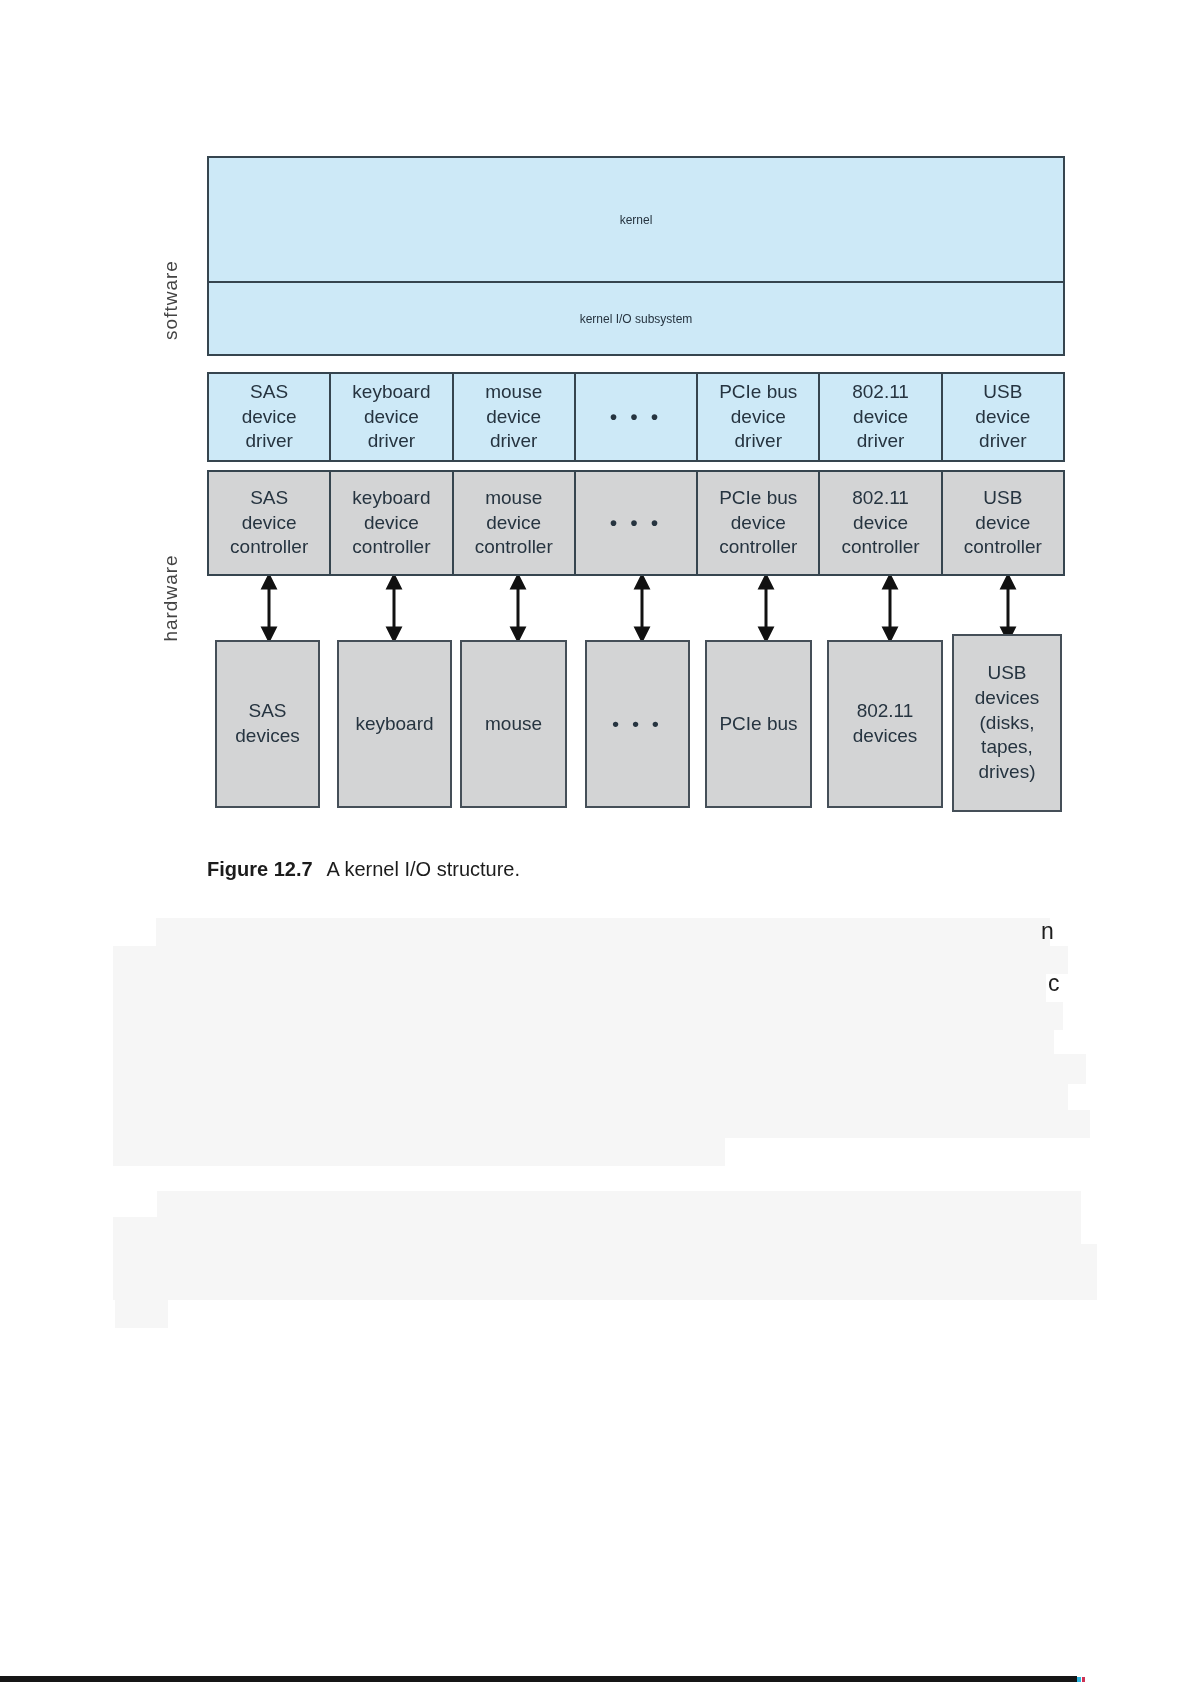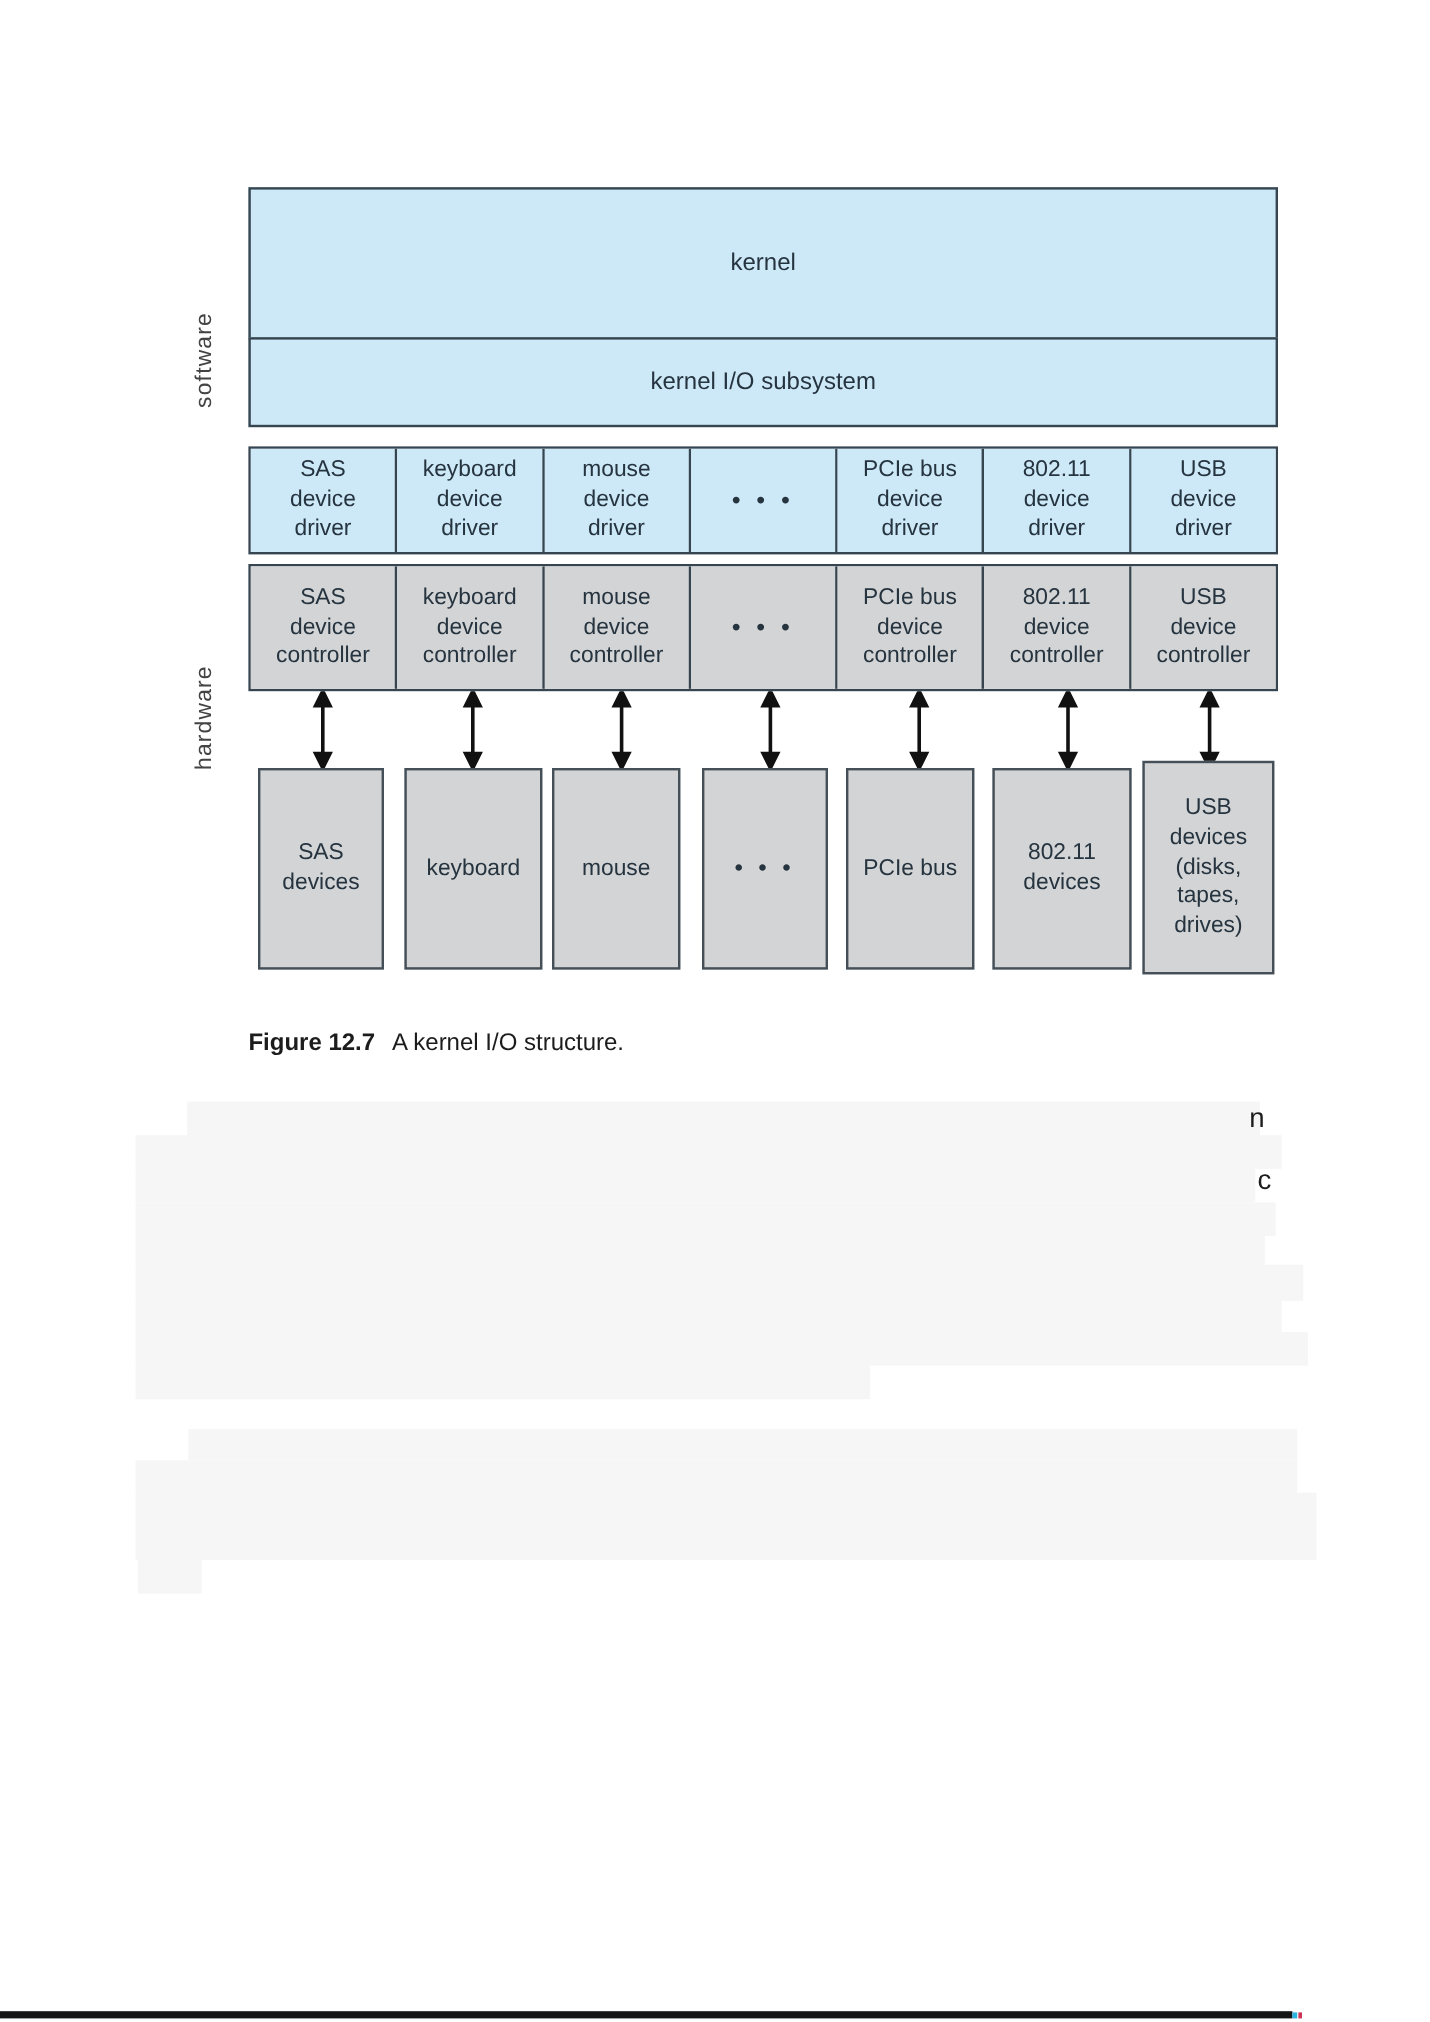--- a/index.html
+++ b/index.html
@@ -3,21 +3,21 @@
 <meta charset="utf-8">
 <style>
   html,body{margin:0;padding:0;background:#ffffff;}
   #page{position:relative;width:1192px;height:1685px;background:#ffffff;overflow:hidden;
         font-family:"Liberation Sans","DejaVu Sans",sans-serif;}
 
   
   .fig{position:absolute;left:207px;top:156px;width:858px;height:660px;}
   .blue-box{position:absolute;left:0;width:858px;background:#cde9f7;border:2px solid #36454f;
             box-sizing:border-box;display:flex;align-items:center;justify-content:center;
-            color:#263440;font-size:20px;}
+            color:#263440;font-size:12px;}
   .row{position:absolute;left:0;width:858px;display:flex;box-sizing:border-box;
        border:2px solid #36454f;}
   .cell{flex:1 1 0;display:flex;align-items:center;justify-content:center;text-align:center;
         white-space:pre-line;font-size:19px;line-height:1.3;color:#263440;box-sizing:border-box;
         border-right:2px solid #36454f;}
   .cell:last-child{border-right:none;}
   .row.drv .cell{background:#cde9f7;}
   .row.ctl .cell{background:#d3d4d5;}
   .dots{font-weight:bold;letter-spacing:4px;font-size:20px;}
 

